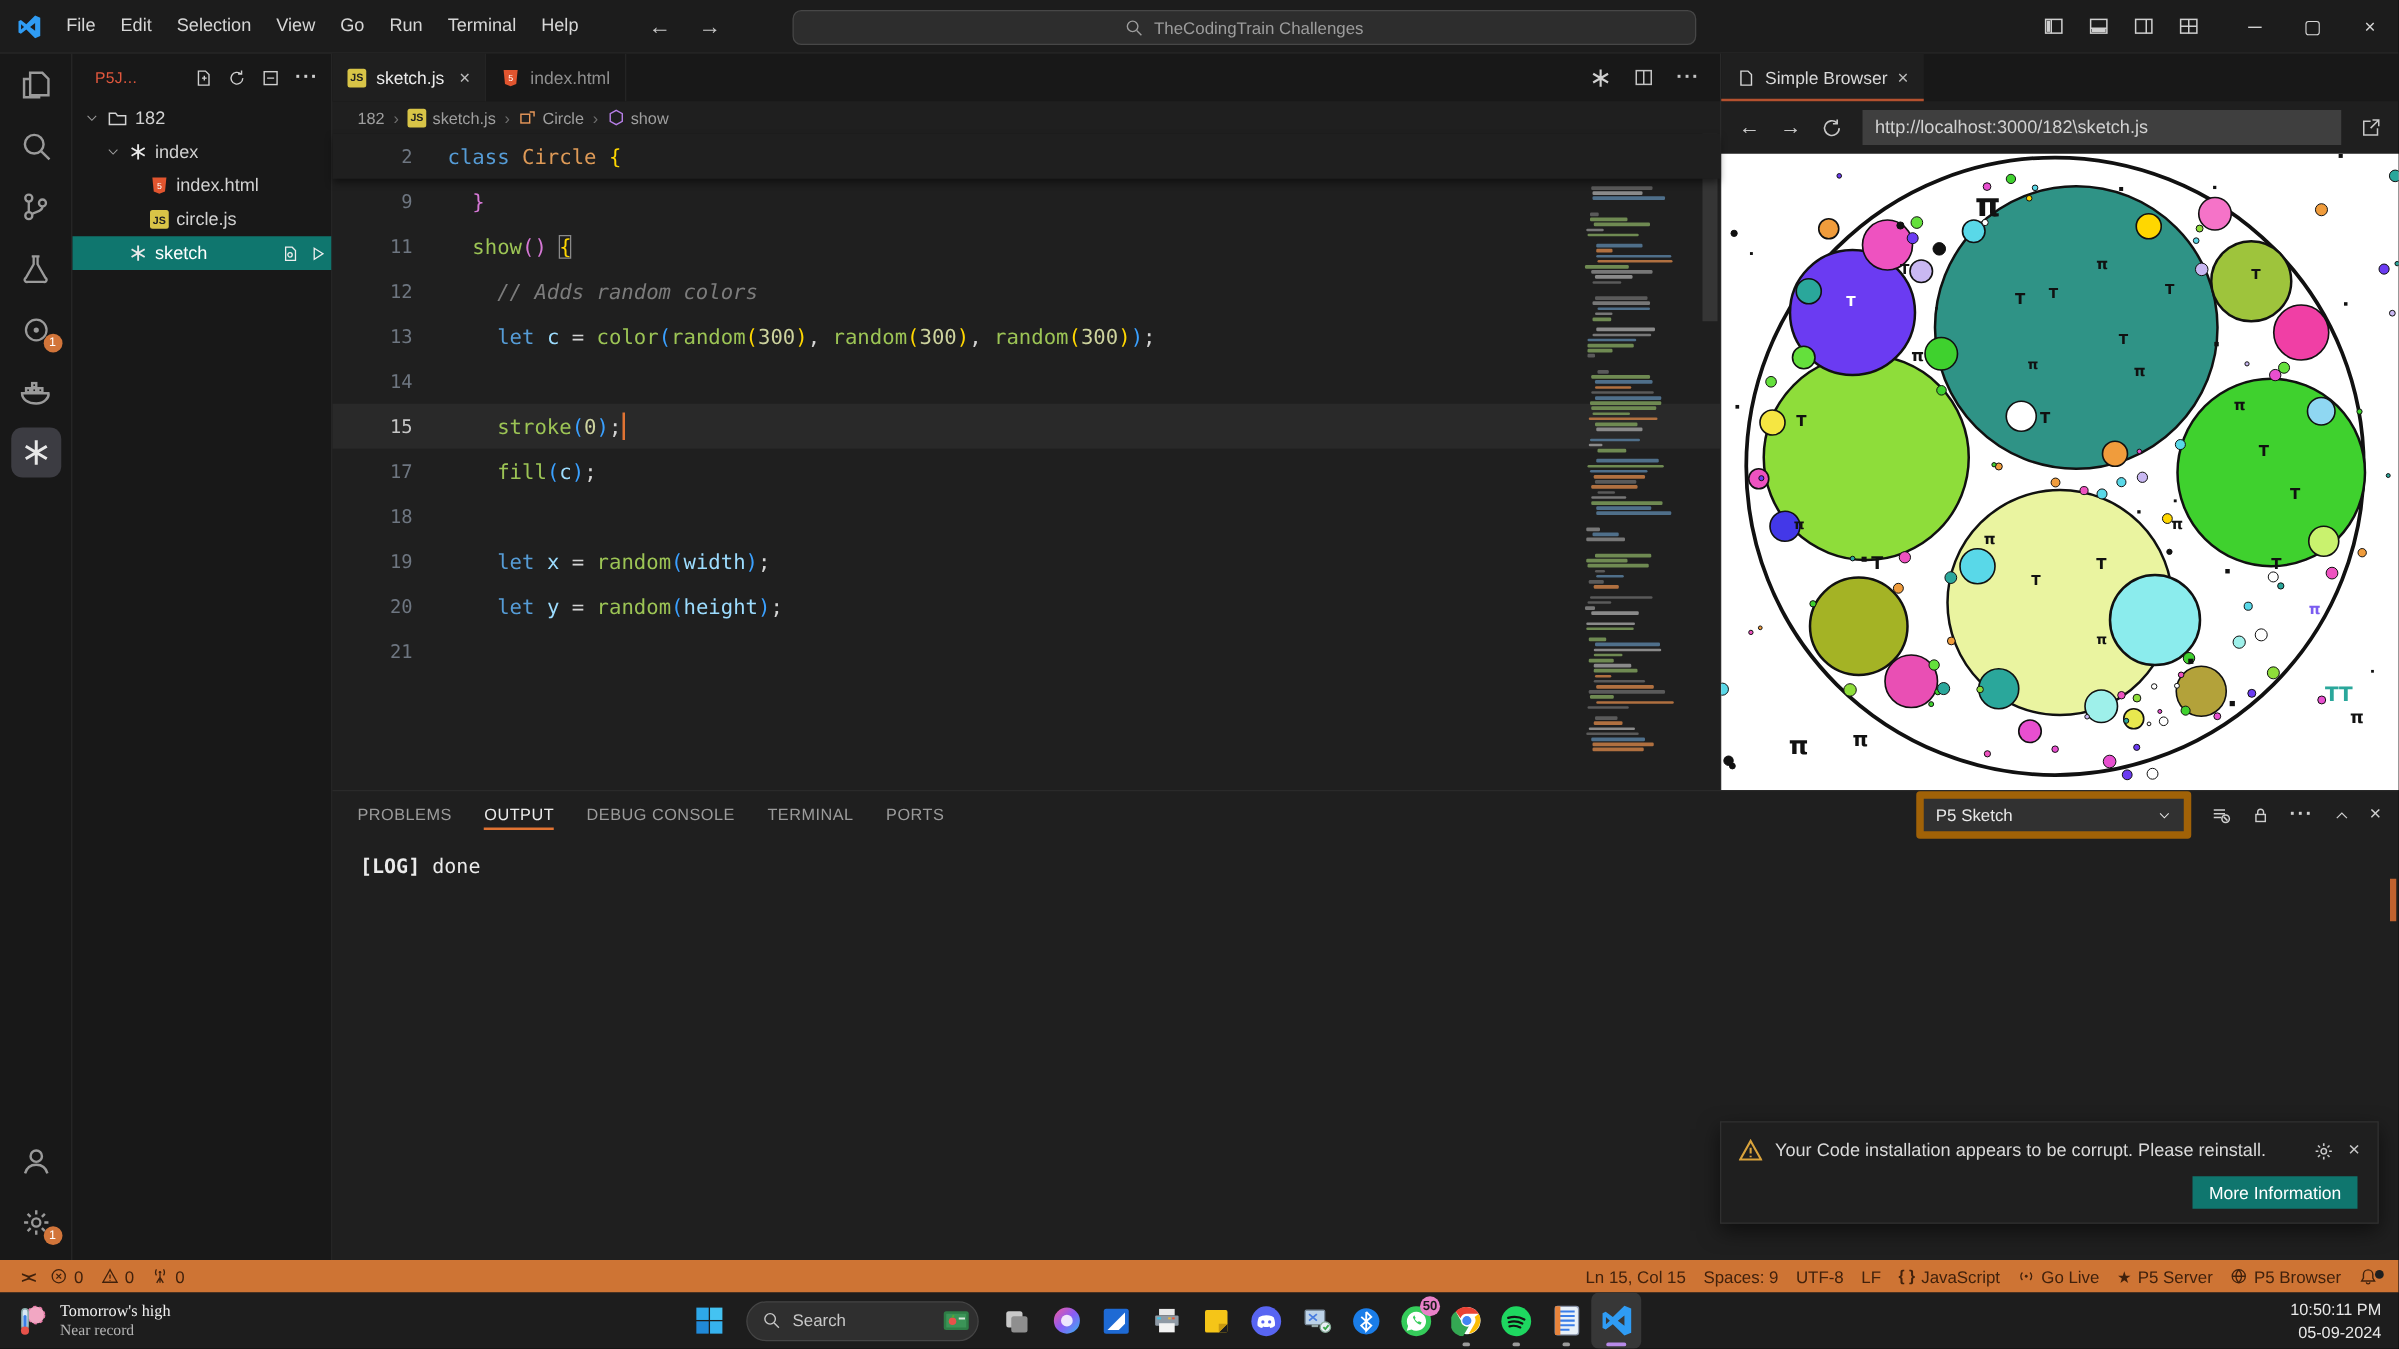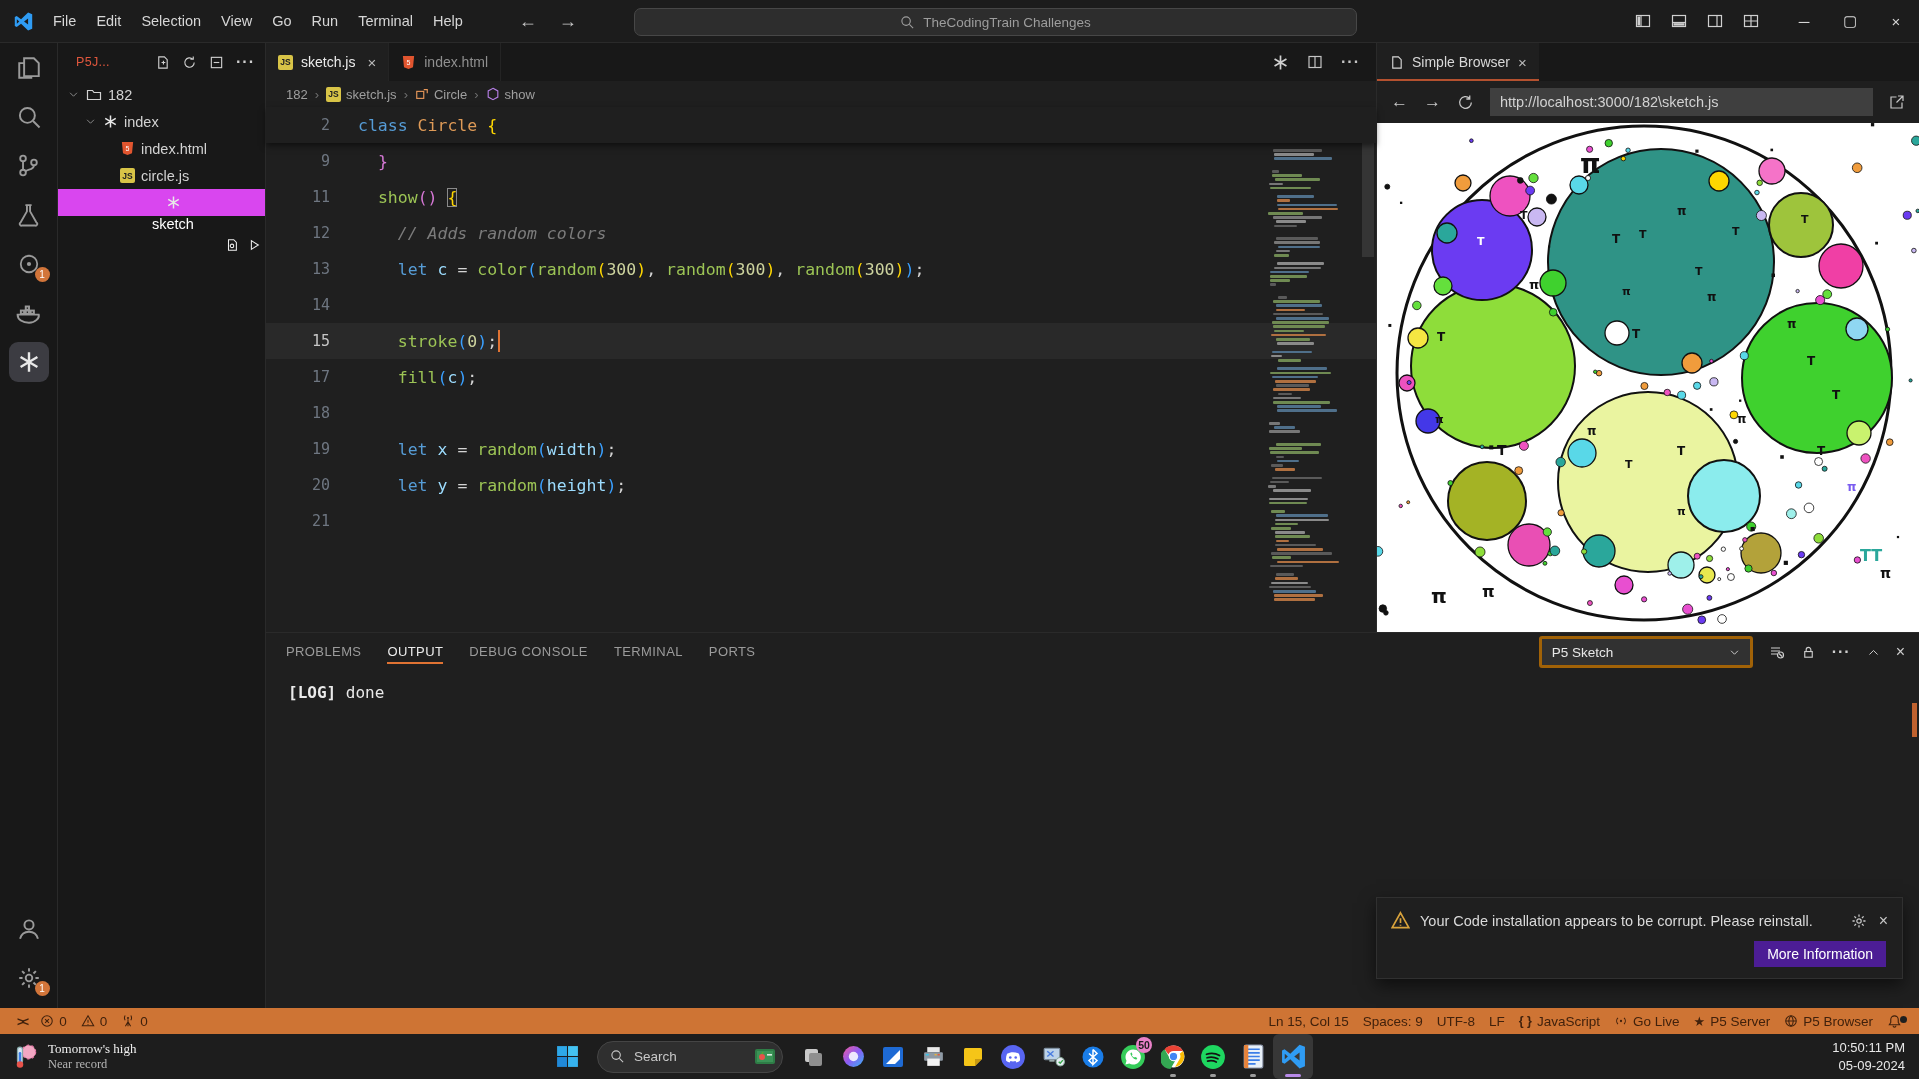--- a/index.html
+++ b/index.html
@@ -25,21 +25,21 @@
   .ab-box{width:40px;height:40px;display:flex;align-items:center;justify-content:center;}
   .ab-badge{position:absolute;right:8px;bottom:6px;min-width:15px;height:15px;border-radius:8px;background:#d2753a;color:#fff;font-size:10px;display:flex;align-items:center;justify-content:center;padding:0 2px;box-sizing:border-box;}
   .ab-bottom{margin-top:auto;margin-bottom:6px;}
 
   
   .sidebar{left:58px;top:43px;width:208px;height:965px;background:#181818;border-right:1px solid #2a2a2a;box-sizing:border-box;}
   .sb-header{height:38px;display:flex;align-items:center;padding:0 10px 0 18px;}
   .sb-title{color:#e0573d;font-size:12.5px;letter-spacing:.3px;}
   .sb-actions{margin-left:auto;display:flex;gap:12px;align-items:center;color:#cfcfcf;}
   .tree-row{height:27px;display:flex;align-items:center;font-size:14.5px;color:#d2d2d2;gap:6px;padding-right:4px;box-sizing:border-box;}
-  .tree-row.selected{background:#d946ef;color:#fff;flex-direction:column;}
+  .tree-row.selected{background:#0f766e;color:#fff;}
   .tree-actions{margin-left:auto;display:flex;gap:8px;align-items:center;color:#eee;}
 
   
   .editor-group{left:266px;top:43px;width:1110px;height:589px;background:#1f1f1f;}
   .tabsbar{height:38px;background:#181818;display:flex;align-items:stretch;}
   .tab{display:flex;align-items:center;gap:8px;padding:0 12px;font-size:14px;color:#8f8f8f;background:#181818;border-right:1px solid #242424;position:relative;}
   .tab.active{background:#1f1f1f;color:#ececec;}
   .tab .tclose{font-size:15px;margin-left:4px;color:#bbb;}
   .ed-actions{margin-left:auto;display:flex;align-items:center;gap:18px;padding-right:16px;color:#c4c4c4;}
   .breadcrumb{height:26px;display:flex;align-items:center;gap:7px;padding-left:20px;font-size:13px;color:#9f9f9f;}
@@ -69,29 +69,29 @@
   .url-input{flex:1;height:28px;background:#3f3f3f;color:#d2d2d2;font-size:14.5px;display:flex;align-items:center;padding:0 10px;font-family:"Liberation Sans",sans-serif;}
   .browser-content{width:543px;height:509px;background:#ffffff;}
 
   
   .panel{left:266px;top:632px;width:1653px;height:376px;background:#1f1f1f;border-top:1px solid #2a2a2a;box-sizing:border-box;}
   .panel-header{height:38px;display:flex;align-items:center;padding:0 14px 0 20px;}
   .ptab{margin-right:26px;font-size:13px;letter-spacing:.4px;color:#9b9b9b;position:relative;line-height:38px;}
   .ptab.active{color:#ececec;}
   .ptab.active::after{content:"";position:absolute;left:0;right:0;bottom:7px;height:2px;background:#e07333;}
   .panel-right{margin-left:auto;display:flex;align-items:center;gap:16px;color:#cfcfcf;}
-  .channel-select{width:188px;height:26px;background:#313131;border:3px solid #a16207;border-radius:3px;display:flex;align-items:center;justify-content:space-between;padding:0 10px;font-size:13.5px;color:#e8e8e8;}
+  .channel-select{width:188px;height:26px;background:#313131;border:6px solid #a16207;border-radius:3px;display:flex;align-items:center;justify-content:space-between;padding:0 10px;font-size:13.5px;color:#e8e8e8;}
   .panel-body{padding:12px 0 0 22px;font-family:"DejaVu Sans Mono",monospace;font-size:16px;color:#eaeaea;}
   .panel-scroll{position:absolute;right:2px;top:70px;width:5px;height:34px;background:#c0622f;}
 
   
   .toast{left:1376px;top:897px;width:527px;height:82px;background:#1f1f1f;border:1px solid #303030;box-shadow:0 6px 16px rgba(0,0,0,.55);z-index:6;box-sizing:border-box;}
   .toast-row{display:flex;align-items:center;gap:10px;padding:13px 14px 0 14px;font-size:14.5px;color:#dadada;}
   .toast-actions{margin-left:auto;display:flex;gap:12px;align-items:center;color:#c8c8c8;}
-  .toast-btn{position:absolute;right:16px;bottom:11px;background:#4c1d95;color:#fff;font-size:14px;padding:5px 13px;}
+  .toast-btn{position:absolute;right:16px;bottom:11px;background:#0f766e;color:#fff;font-size:14px;padding:5px 13px;}
 
   
   .statusbar{left:0;top:1008px;width:1919px;height:26px;background:#ce7434;color:#40210c;display:flex;align-items:center;font-size:13.5px;padding:0 10px;box-sizing:border-box;}
   .st-item{display:flex;align-items:center;gap:5px;padding:0 7px;white-space:nowrap;}
   .st-right{margin-left:auto;display:flex;align-items:center;}
   .st-badge{position:absolute;width:7px;height:7px;border-radius:4px;background:#1f1f1f;right:2px;top:2px;}
 
   
   .taskbar{left:0;top:1034px;width:1919px;height:45px;background:#1d1d1d;display:flex;align-items:center;}
   .weather{display:flex;align-items:center;gap:8px;padding-left:10px;width:220px;font-family:Liberation Serif, serif;}

